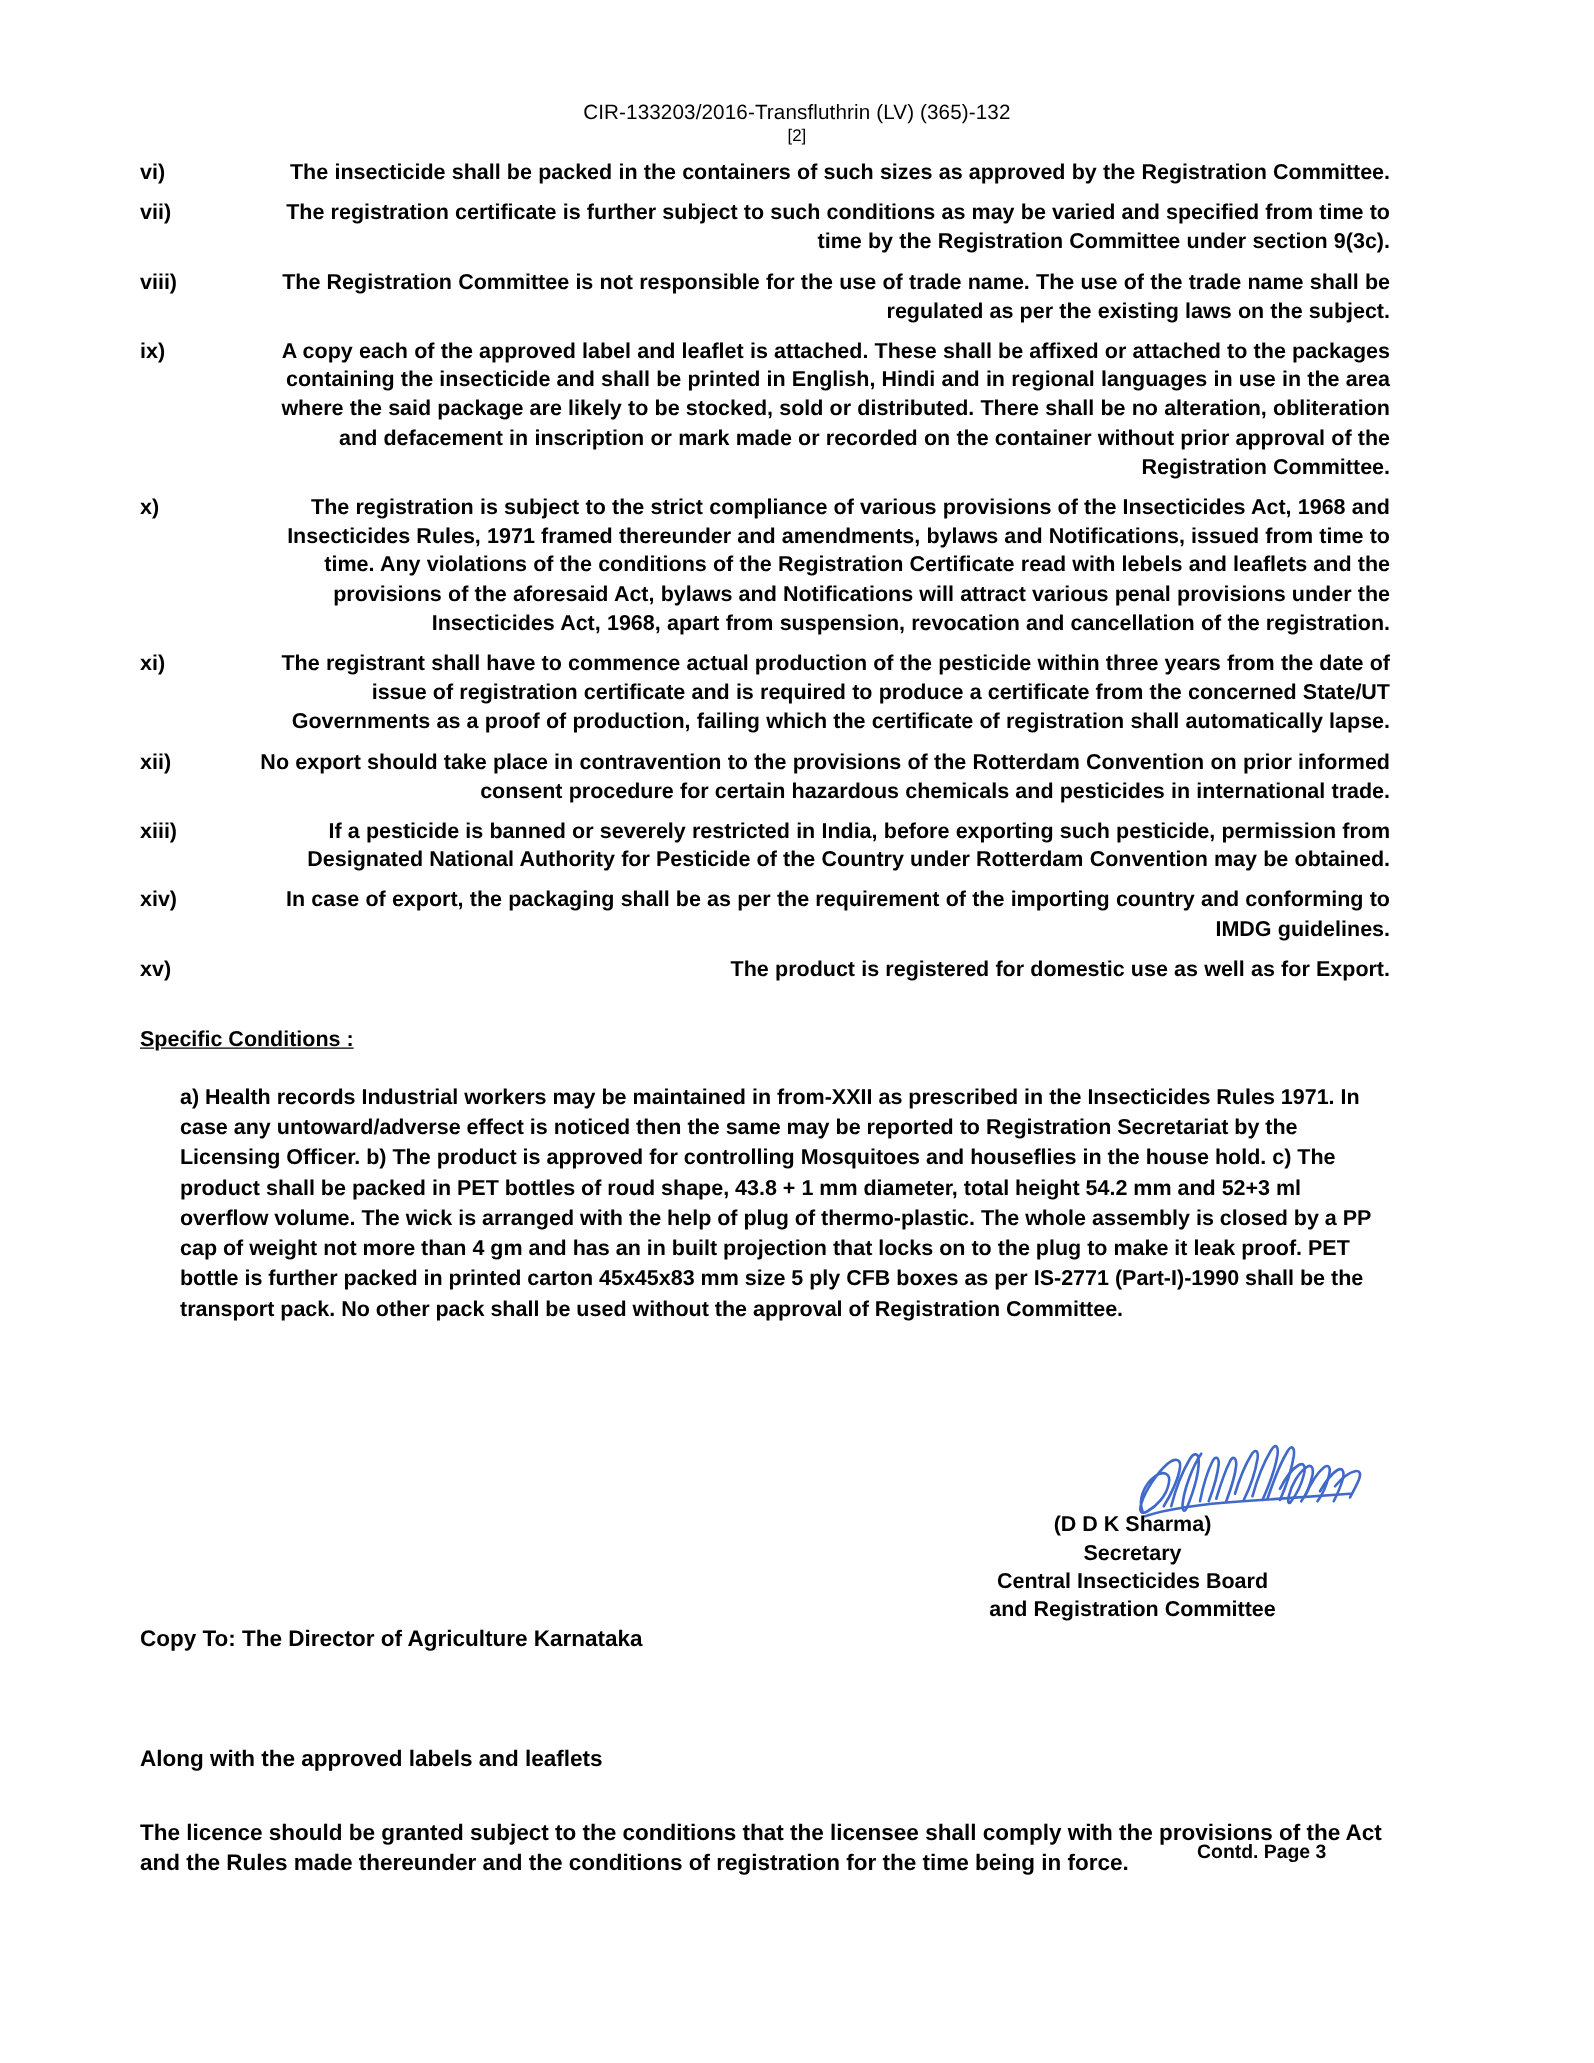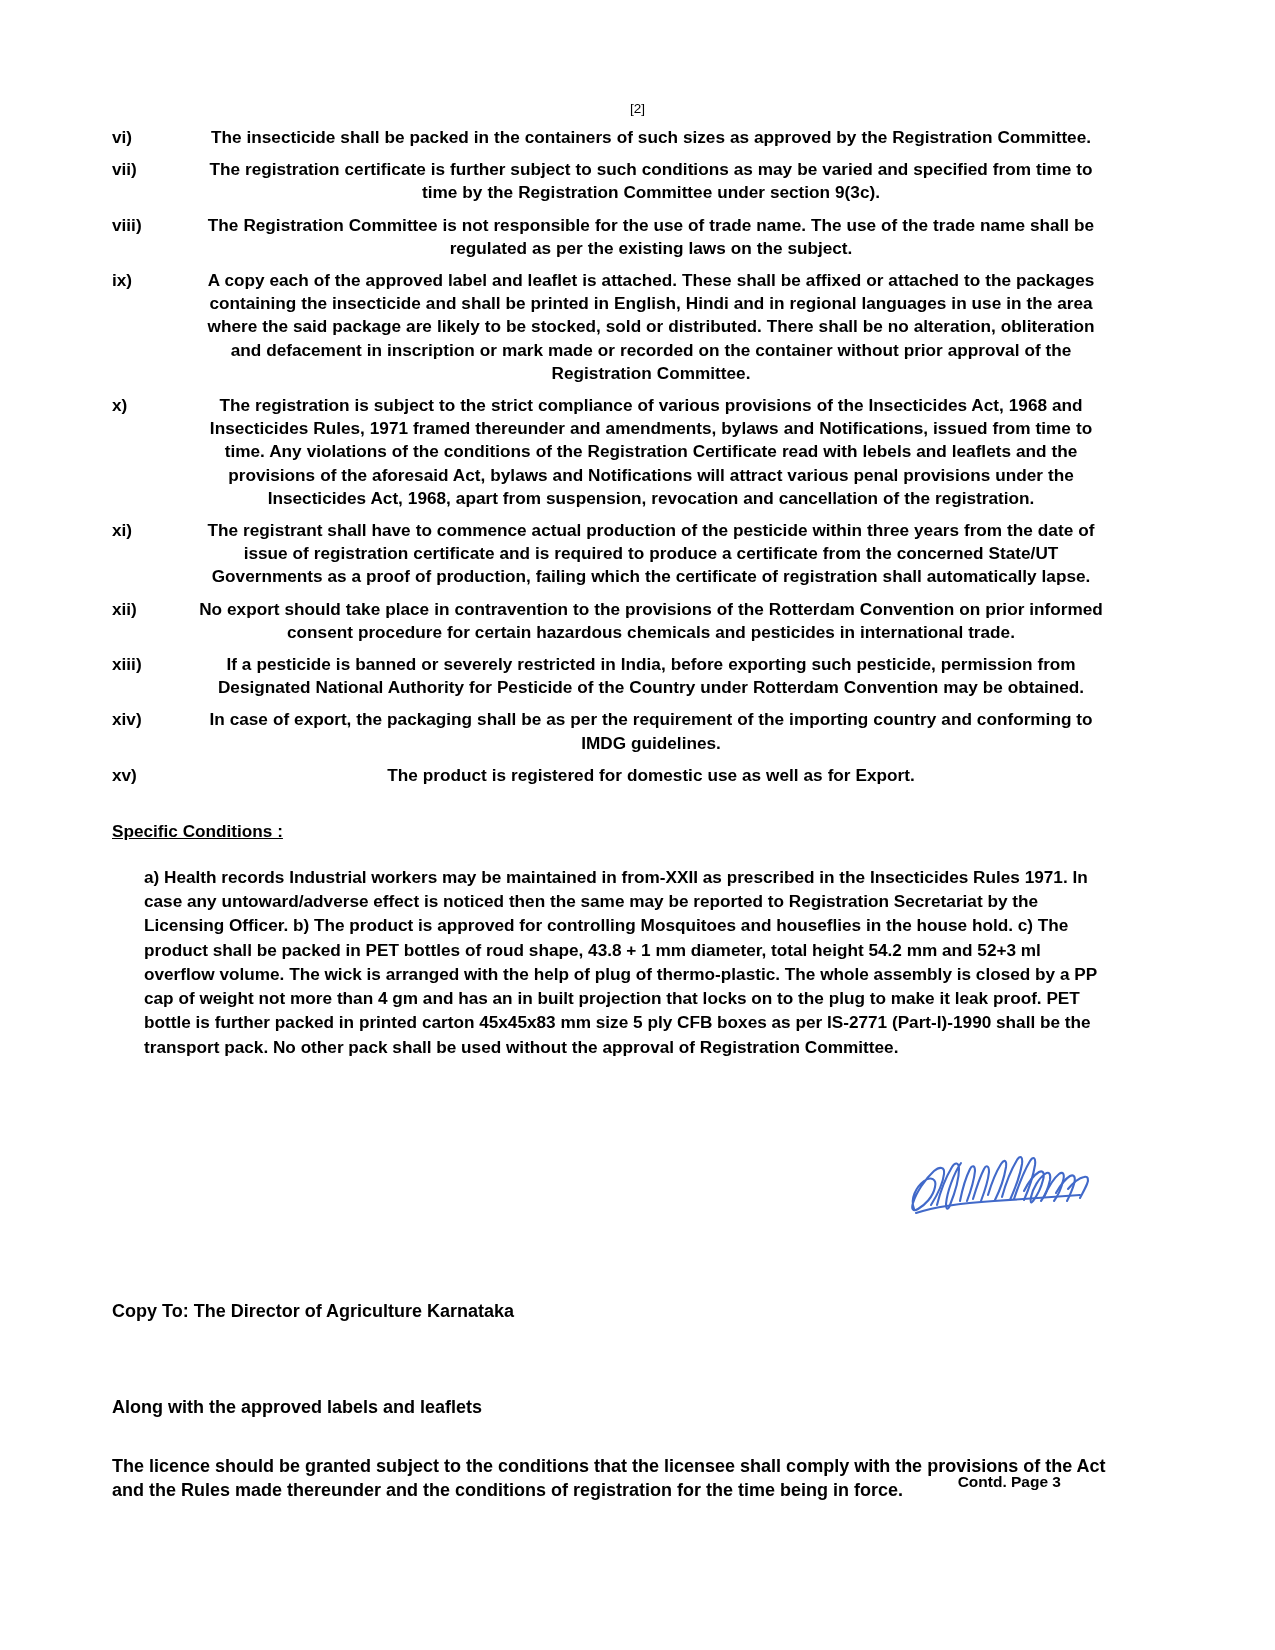--- a/index.html
+++ b/index.html
@@ -67,21 +67,21 @@
     font-weight: bold;
     font-size: 17.2px;
     line-height: 23.2px;
     white-space: nowrap;
   }
   .clause-text {
     flex: 1 1 auto;
     font-weight: bold;
     font-size: 17.2px;
     line-height: 23.2px;
-    text-align: center;
+    text-align: right;
     word-spacing: 0.2px;
   }
 
   
   .sc-heading {
     margin-top: 24px;
     font-weight: bold;
     font-size: 17.2px;
     text-decoration: underline;
     display: inline-block;
@@ -153,20 +153,21 @@
     font-size: 15.5px;
     font-weight: 700;
     line-height: 20px;
   }
 </style>
 </head>
 <body>
 
 <div class="page">
 
+  <div class="doc-header">CIR-133203/2016-Transfluthrin (LV) (365)-132</div>
   <div class="doc-pageno">[2]</div>
 
   <div class="body-col">
 
     <ul class="clause-list">
       <li class="clause">
         <span class="clause-num">vi)</span>
         <span class="clause-text">The insecticide shall be packed in the containers of such sizes as approved by the Registration Committee.</span>
       </li>
       <li class="clause">
@@ -227,20 +228,26 @@
         <path d="M110 54 C114 42 120 26 126 16 C129 11 132 12 131 20 C129 32 124 46 120 55"></path>
         <path d="M120 46 C124 38 130 30 135 27 C139 25 141 28 139 35 C137 43 132 52 129 56 C127 59 126 57 127 52 C129 43 135 33 141 29 C145 26 147 29 146 35 C144 44 140 52 137 56"></path>
         <path d="M140 52 C144 43 150 33 155 29 C159 26 161 29 159 36 C157 44 153 52 150 56"></path>
         <path d="M152 48 C156 41 161 34 166 31 C170 29 172 32 170 39 C168 46 165 52 163 56"></path>
         <path d="M164 44 C169 38 175 33 180 32 C184 31 185 34 183 39 C181 44 178 49 176 53"></path>
         <path d="M12 68 C30 62 60 58 90 56 C120 54 150 52 176 50"></path>
       </g>
     </svg>
   </div>
 
+  <div class="sign-block">
+    <div>(D D K Sharma)</div>
+    <div>Secretary</div>
+    <div>Central Insecticides Board</div>
+    <div>and Registration Committee</div>
+  </div>
 
   <div class="notes">
     <div class="note-line">Copy To: The Director of Agriculture Karnataka</div>
     <div class="note-line note-gap-lg">Along with the approved labels and leaflets</div>
     <div class="note-line note-gap-md">The licence should be granted subject to the conditions that the licensee shall comply with the provisions of the Act and the Rules made thereunder and the conditions of registration for the time being in force.</div>
   </div>
 
   <div class="footer">Contd. Page 3</div>
 
 </div>

